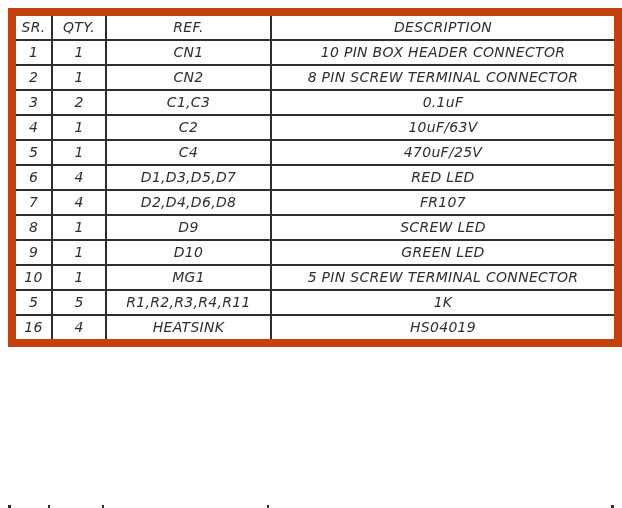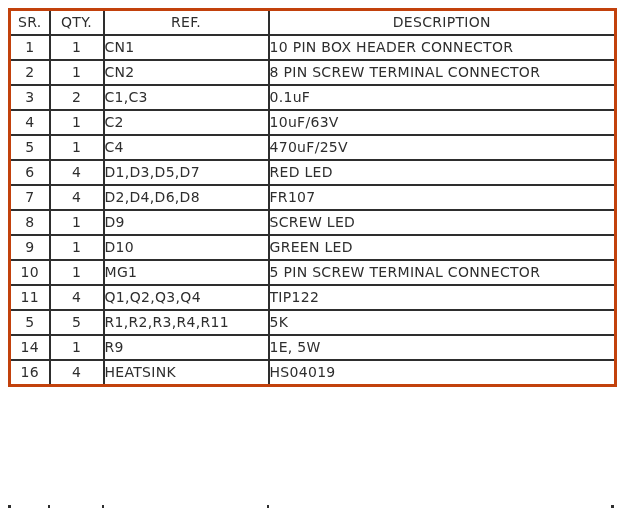--- a/index.html
+++ b/index.html
@@ -17,42 +17,43 @@
   }
   .table-wrap {
     position: absolute;
     left: 8px;
     top: 8px;
   }
   table.bom {
     border-collapse: collapse;
     table-layout: fixed;
     width: 606px;
-    border: 3px solid #c2410c;
+    border: 8px solid #c2410c;
+    font-style: italic;
   }
   table.bom th,
   table.bom td {
     border: 2px solid #2e2e2e;
     font-size: 14px;
     font-weight: normal;
     height: 23px;
     padding: 0;
     line-height: 23px;
     letter-spacing: 0.3px;
     white-space: nowrap;
     overflow: hidden;
   }
   table.bom th {
     text-align: center;
   }
   td.c-sr, td.c-qty {
     text-align: center;
   }
   td.c-ref, td.c-desc {
-    text-align: left;
+    text-align: center;
     padding-left: 4px;
   }
   
   .gridline-stub {
     position: absolute;
     top: 497px;
     width: 2px;
     height: 6px;
     background: #2e2e2e;
   }
@@ -145,41 +146,29 @@
     <td class="c-desc">GREEN LED</td>
   </tr>
 
   <tr>
     <td class="c-sr">10</td>
     <td class="c-qty">1</td>
     <td class="c-ref">MG1</td>
     <td class="c-desc">5 PIN SCREW TERMINAL CONNECTOR</td>
   </tr>
 
-  <tr>
-    <td class="c-sr">11</td>
-    <td class="c-qty">4</td>
-    <td class="c-ref">Q1,Q2,Q3,Q4</td>
-    <td class="c-desc">TIP122</td>
-  </tr>
 
   <tr>
     <td class="c-sr">5</td>
     <td class="c-qty">5</td>
     <td class="c-ref">R1,R2,R3,R4,R11</td>
-    <td class="c-desc">5K</td>
+    <td class="c-desc">1K</td>
   </tr>
 
 
-  <tr>
-    <td class="c-sr">14</td>
-    <td class="c-qty">1</td>
-    <td class="c-ref">R9</td>
-    <td class="c-desc">1E, 5W</td>
-  </tr>
 
 
   <tr>
     <td class="c-sr">16</td>
     <td class="c-qty">4</td>
     <td class="c-ref">HEATSINK</td>
     <td class="c-desc">HS04019</td>
   </tr>
 
 

